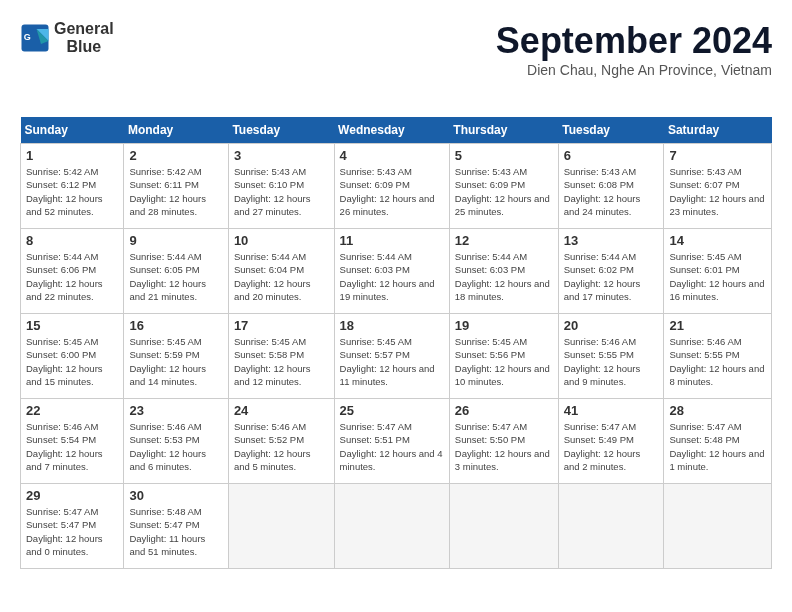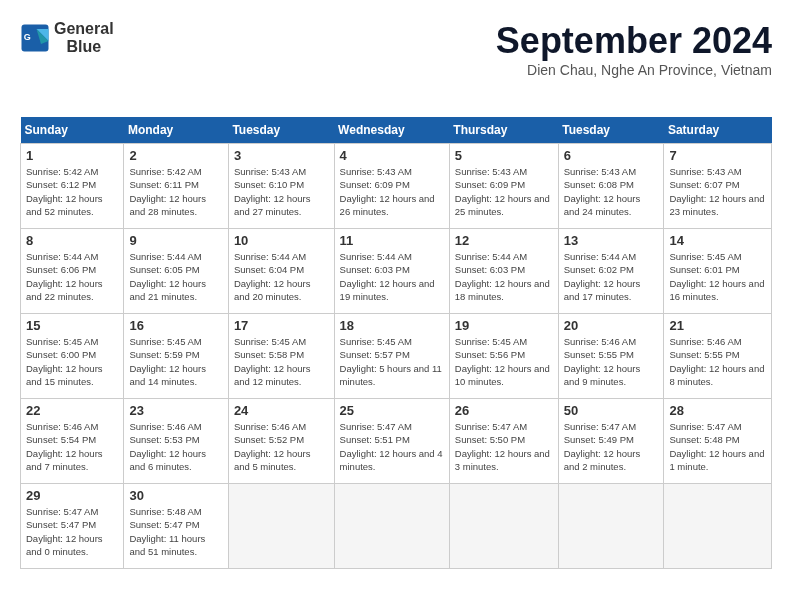--- a/index.html
+++ b/index.html
@@ -256,21 +256,21 @@
           <span>Sunrise: 5:45 AM</span><br>
           <span>Sunset: 5:58 PM</span><br>
           <span>Daylight: 12 hours and 12 minutes.</span>
         </div>
       </td>
           <td>
         <span class="day-number">18</span>
         <div class="day-info">
           <span>Sunrise: 5:45 AM</span><br>
           <span>Sunset: 5:57 PM</span><br>
-          <span>Daylight: 5 hours and 11 minutes.</span>
+          <span>Daylight: 12 hours and 11 minutes.</span>
         </div>
       </td>
           <td>
         <span class="day-number">19</span>
         <div class="day-info">
           <span>Sunrise: 5:45 AM</span><br>
           <span>Sunset: 5:56 PM</span><br>
           <span>Daylight: 12 hours and 10 minutes.</span>
         </div>
       </td>
@@ -326,21 +326,21 @@
       </td>
           <td>
         <span class="day-number">26</span>
         <div class="day-info">
           <span>Sunrise: 5:47 AM</span><br>
           <span>Sunset: 5:50 PM</span><br>
           <span>Daylight: 12 hours and 3 minutes.</span>
         </div>
       </td>
           <td>
-        <span class="day-number">50</span>
+        <span class="day-number">41</span>
         <div class="day-info">
           <span>Sunrise: 5:47 AM</span><br>
           <span>Sunset: 5:49 PM</span><br>
           <span>Daylight: 12 hours and 2 minutes.</span>
         </div>
       </td>
           <td>
         <span class="day-number">28</span>
         <div class="day-info">
           <span>Sunrise: 5:47 AM</span><br>

